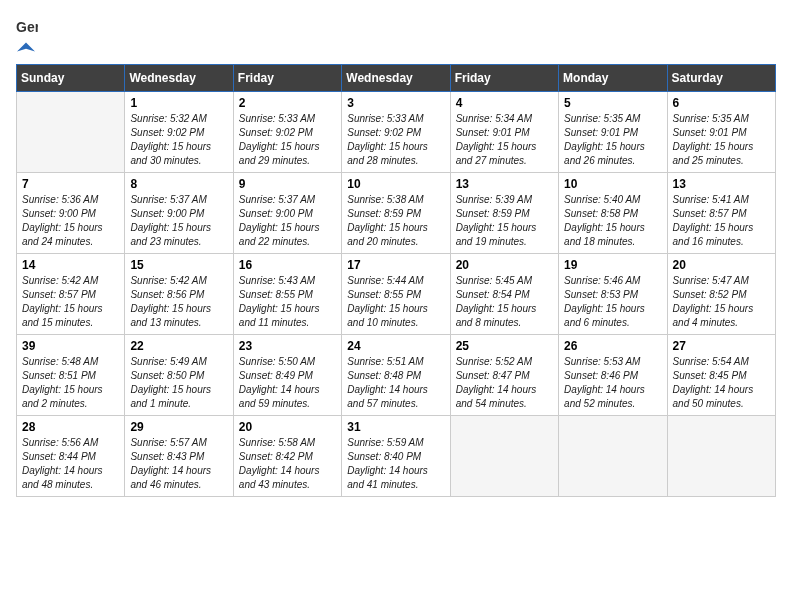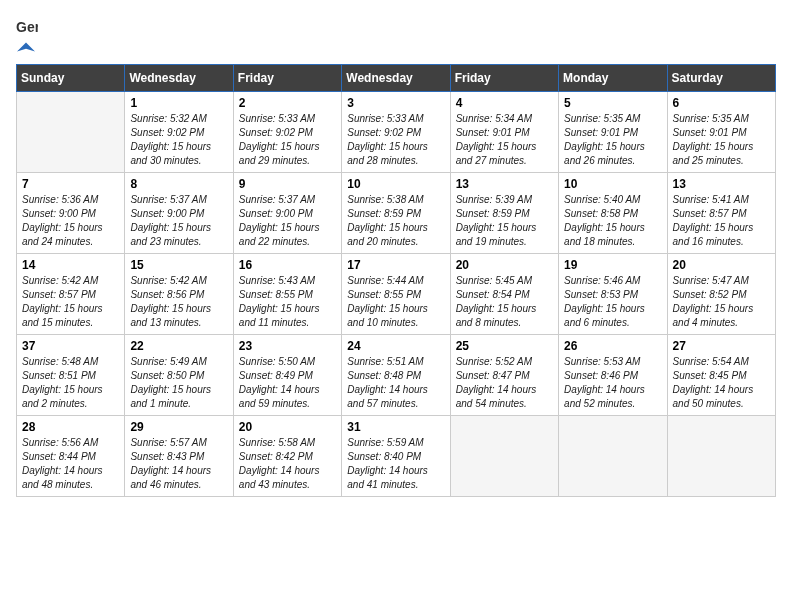--- a/index.html
+++ b/index.html
@@ -192,21 +192,21 @@
           <div class="day-number">19</div>
           <div class="day-info">Sunrise: 5:46 AM<br>Sunset: 8:53 PM<br>Daylight: 15 hours and 6 minutes.</div>
         </td>
         <td>
           <div class="day-number">20</div>
           <div class="day-info">Sunrise: 5:47 AM<br>Sunset: 8:52 PM<br>Daylight: 15 hours and 4 minutes.</div>
         </td>
       </tr>
       <tr>
         <td>
-          <div class="day-number">37</div>
+          <div class="day-number">39</div>
           <div class="day-info">Sunrise: 5:48 AM<br>Sunset: 8:51 PM<br>Daylight: 15 hours and 2 minutes.</div>
         </td>
         <td>
           <div class="day-number">22</div>
           <div class="day-info">Sunrise: 5:49 AM<br>Sunset: 8:50 PM<br>Daylight: 15 hours and 1 minute.</div>
         </td>
         <td>
           <div class="day-number">23</div>
           <div class="day-info">Sunrise: 5:50 AM<br>Sunset: 8:49 PM<br>Daylight: 14 hours and 59 minutes.</div>
         </td>

